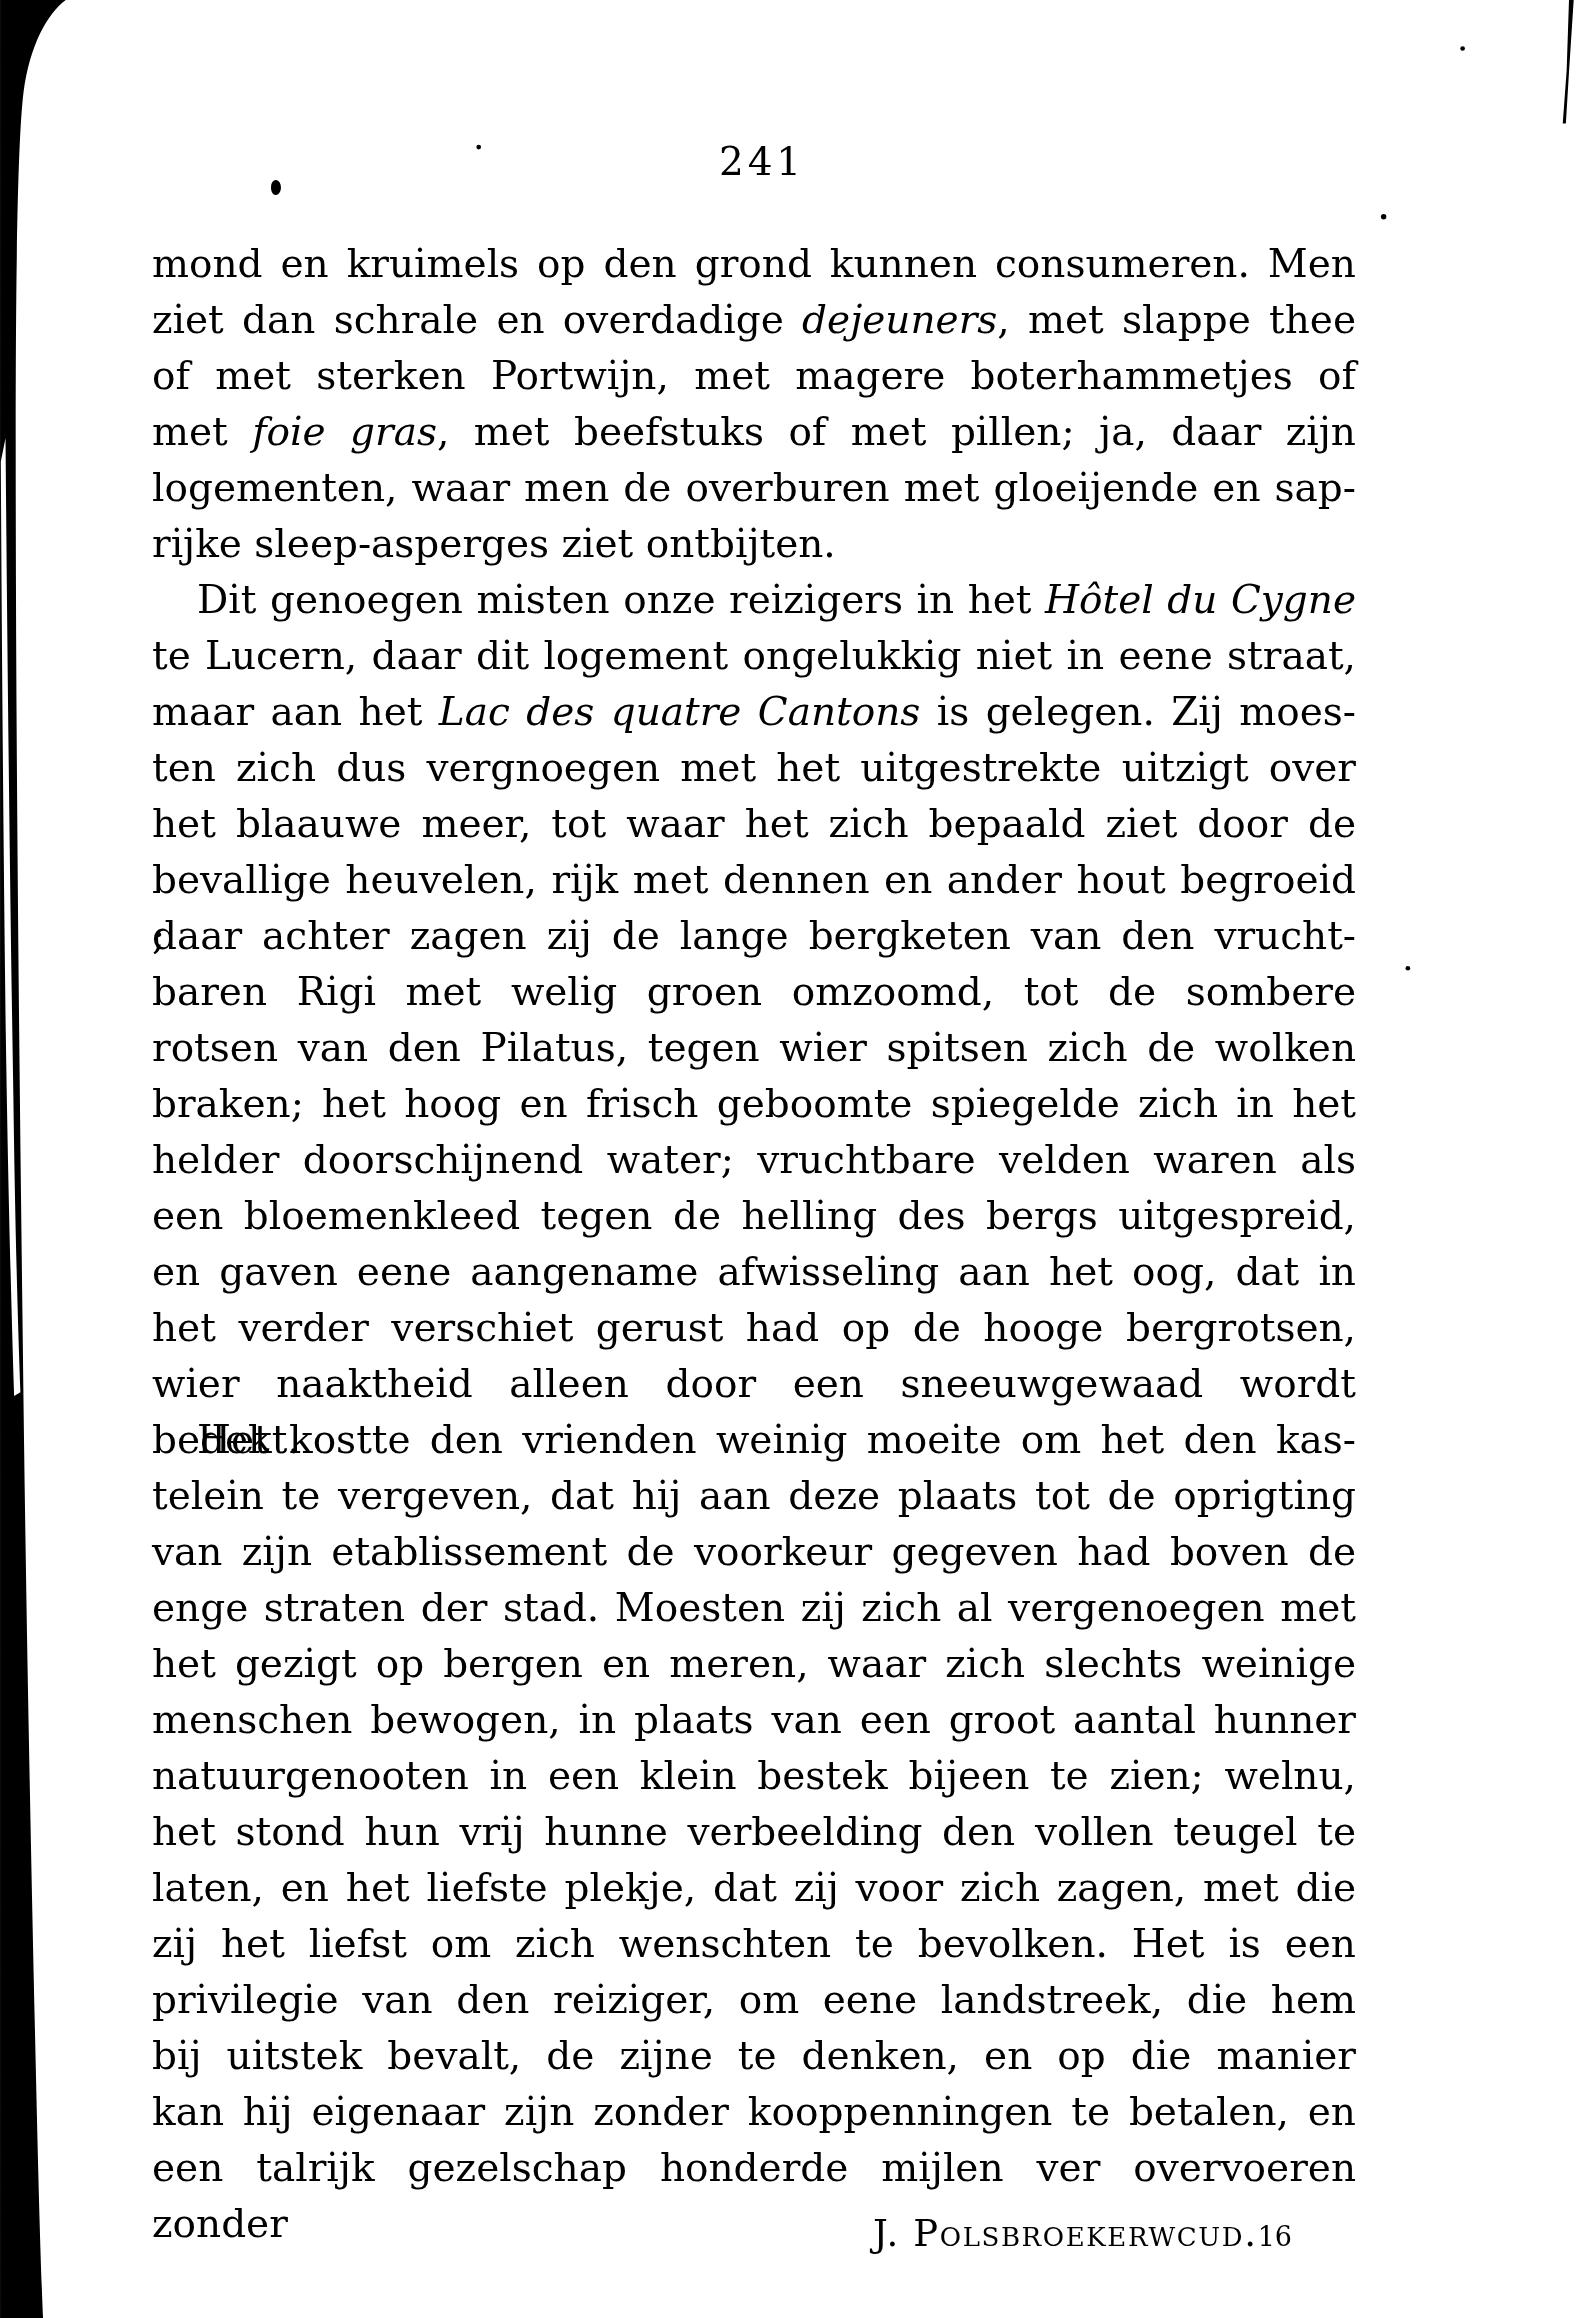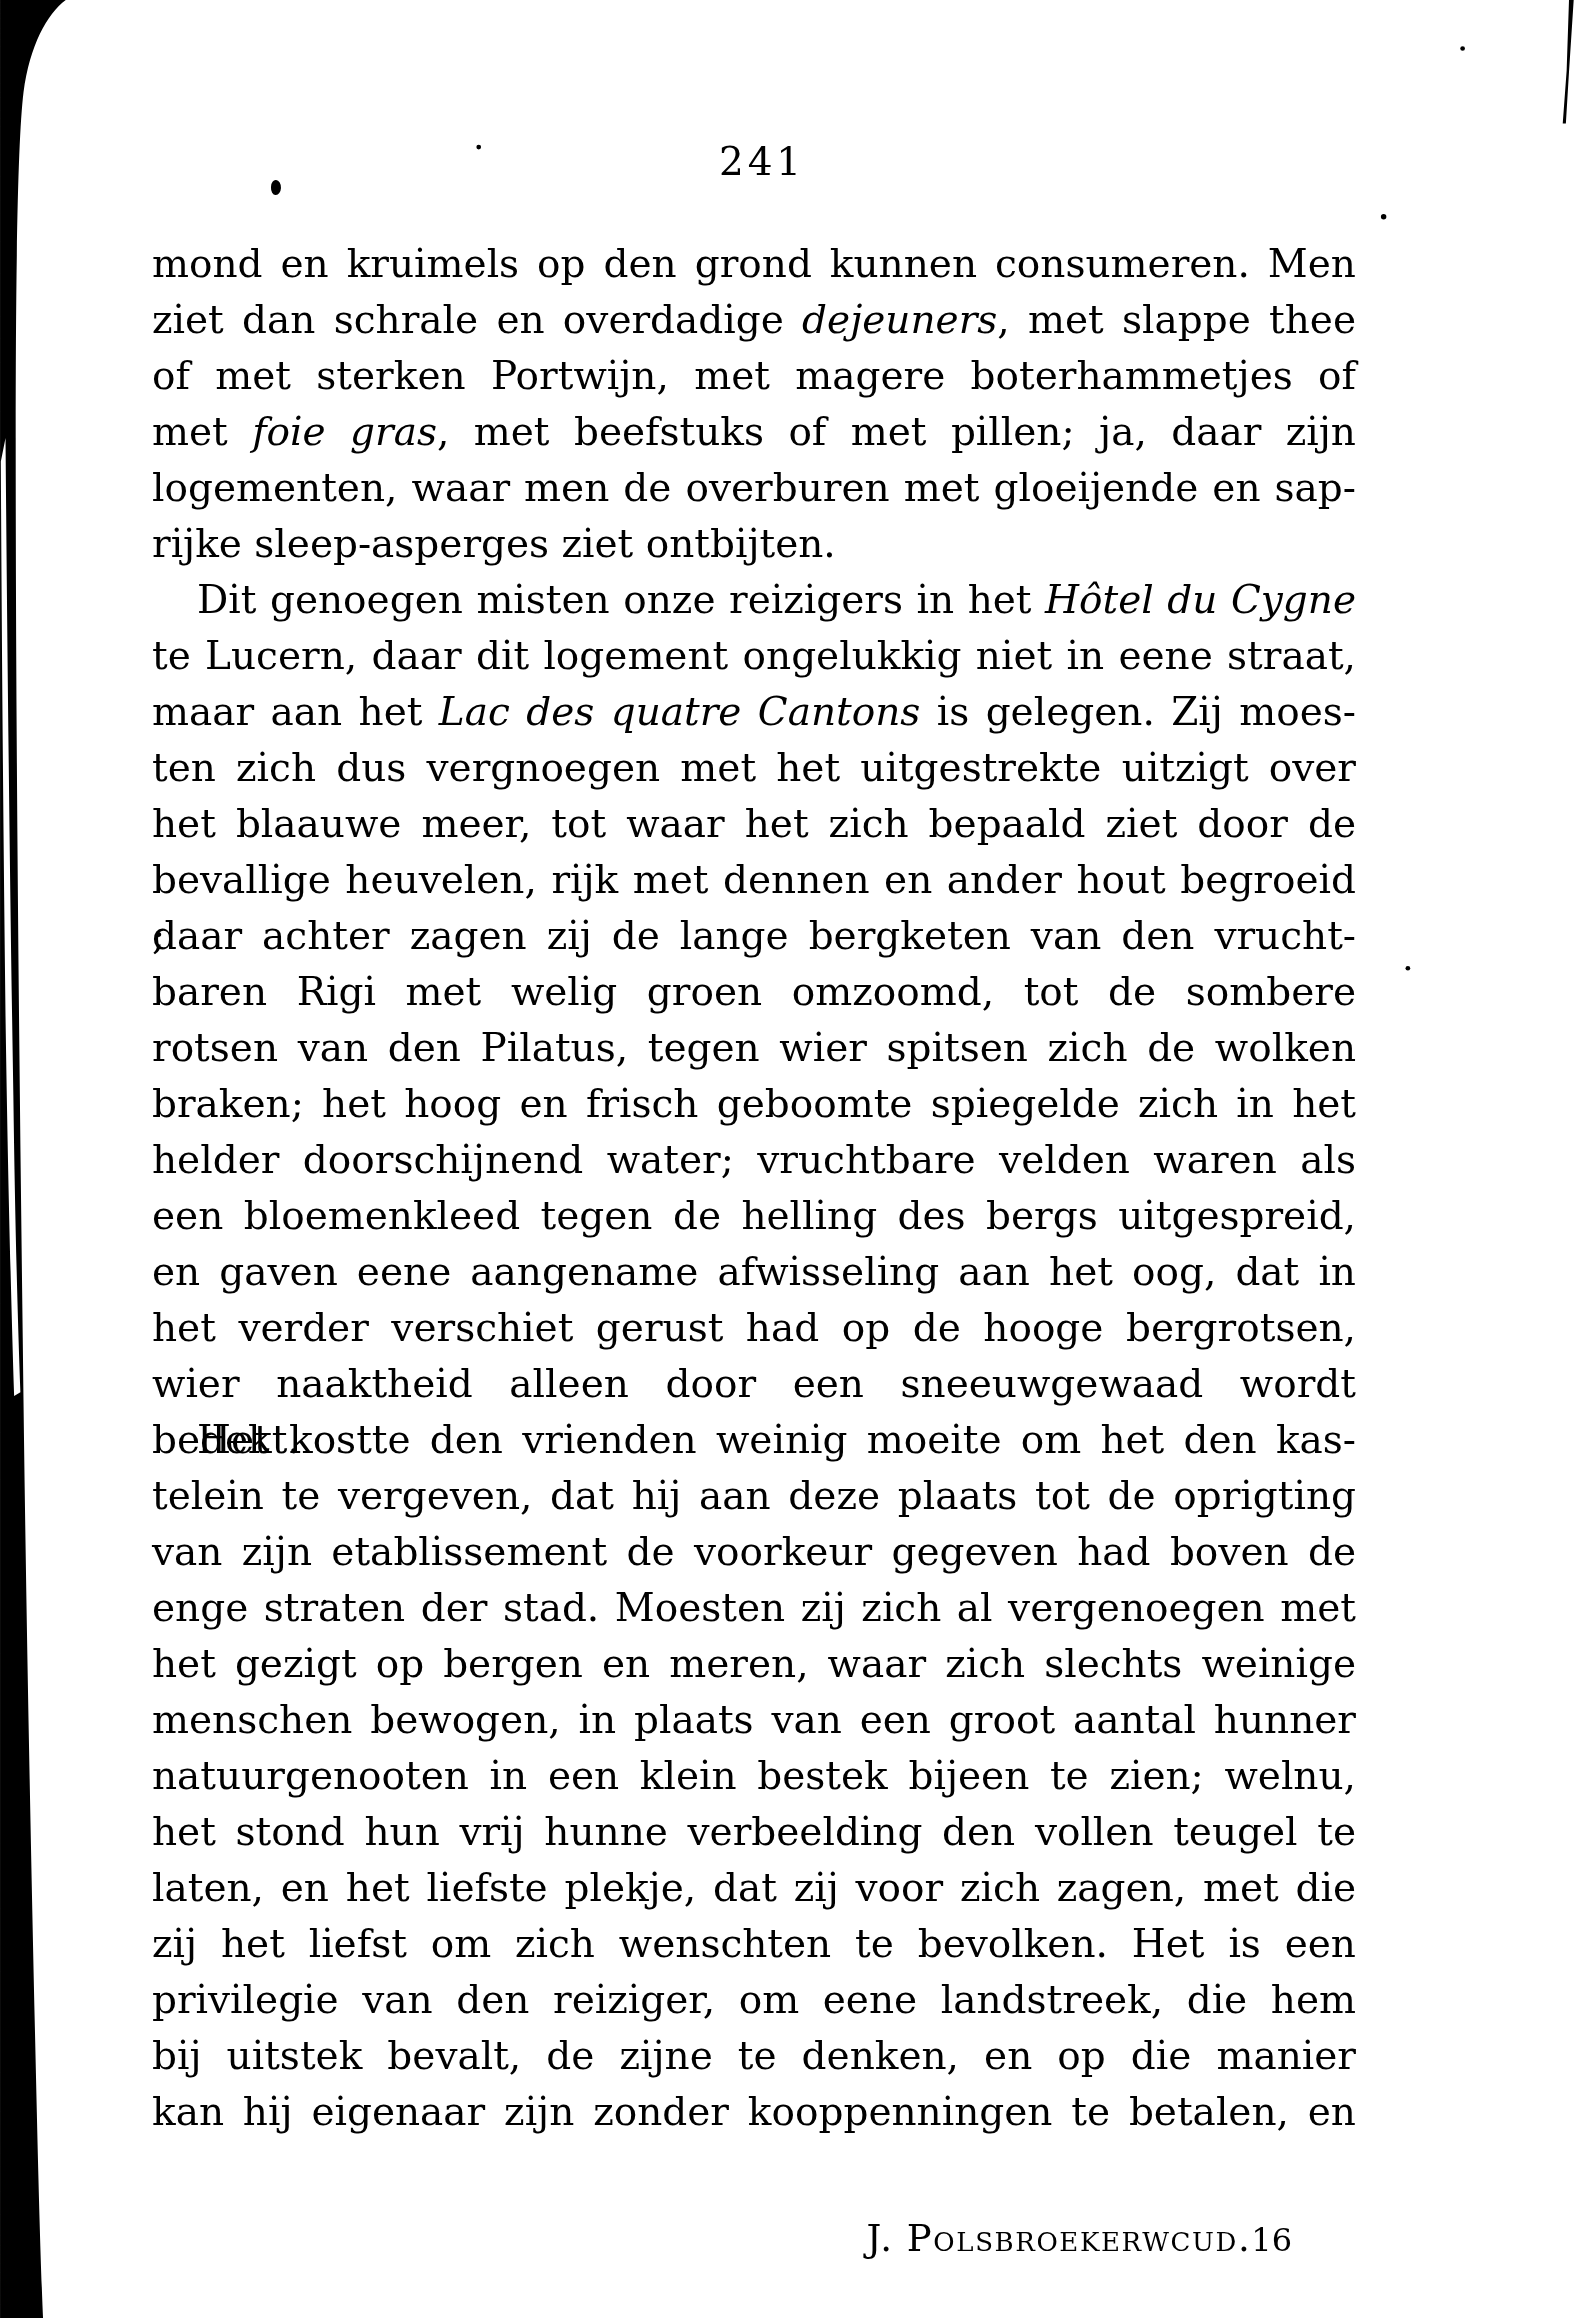--- a/index.html
+++ b/index.html
@@ -57,21 +57,21 @@
     padding: 0;
   }
   .footer .author {
     margin-left: 94px;
     font-variant-caps: small-caps;
     font-size: 37px;
     letter-spacing: 1.6px;
   }
   .footer .sig {
     margin-right: 72px;
-    font-size: 32px;
+    font-size: 27px;
     margin-top: 37px;
   }
 </style>
 </head>
 <body>
 
 <div class="page">
 
   <svg class="artifacts" viewBox="0 0 2020 2965" xmlns="http://www.w3.org/2000/svg">
 
@@ -133,20 +133,21 @@
       <div class="line"><span>enge straten der stad. Moesten zij zich al vergenoegen met</span></div>
       <div class="line"><span>het gezigt op bergen en meren, waar zich slechts weinige</span></div>
       <div class="line"><span>menschen bewogen, in plaats van een groot aantal hunner</span></div>
       <div class="line"><span>natuurgenooten in een klein bestek bijeen te zien; welnu,</span></div>
       <div class="line"><span>het stond hun vrij hunne verbeelding den vollen teugel te</span></div>
       <div class="line"><span>laten, en het liefste plekje, dat zij voor zich zagen, met die</span></div>
       <div class="line"><span>zij het liefst om zich wenschten te bevolken.  Het is een</span></div>
       <div class="line"><span>privilegie van den reiziger, om eene landstreek, die hem</span></div>
       <div class="line"><span>bij uitstek bevalt, de zijne te denken, en op die manier</span></div>
       <div class="line"><span>kan hij eigenaar zijn zonder kooppenningen te betalen, en</span></div>
+      <div class="line"><span>een talrijk gezelschap honderde mijlen ver overvoeren zonder</span></div>
     </div>
 
   <div class="footer">
     <span class="author">J. Polsbroekerwcud.</span>
     <span class="sig">16</span>
   </div>
 
 </div>
 
 

